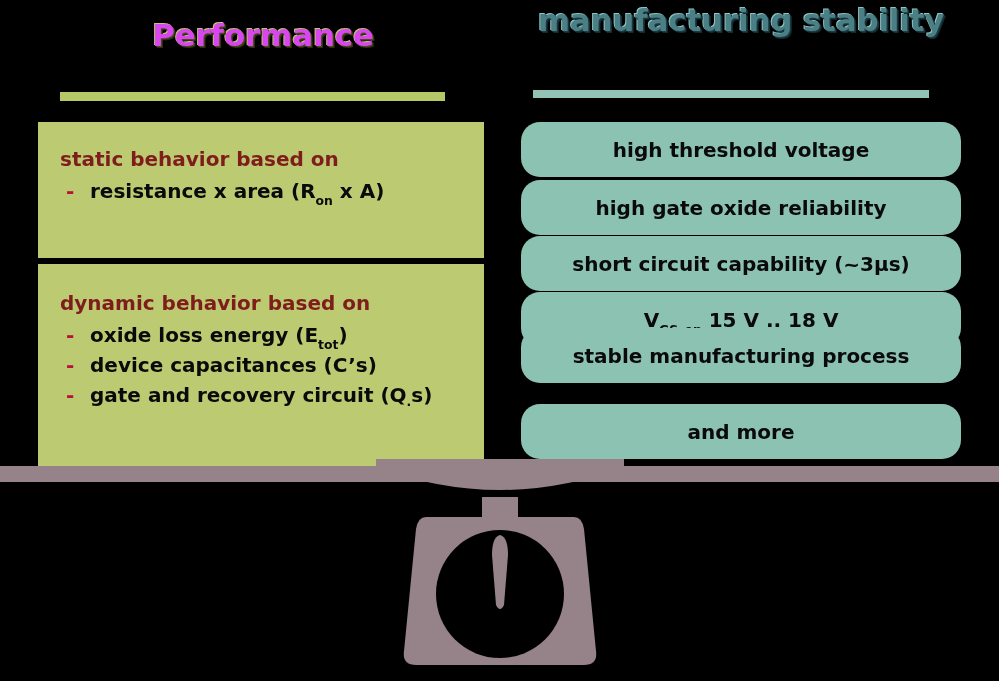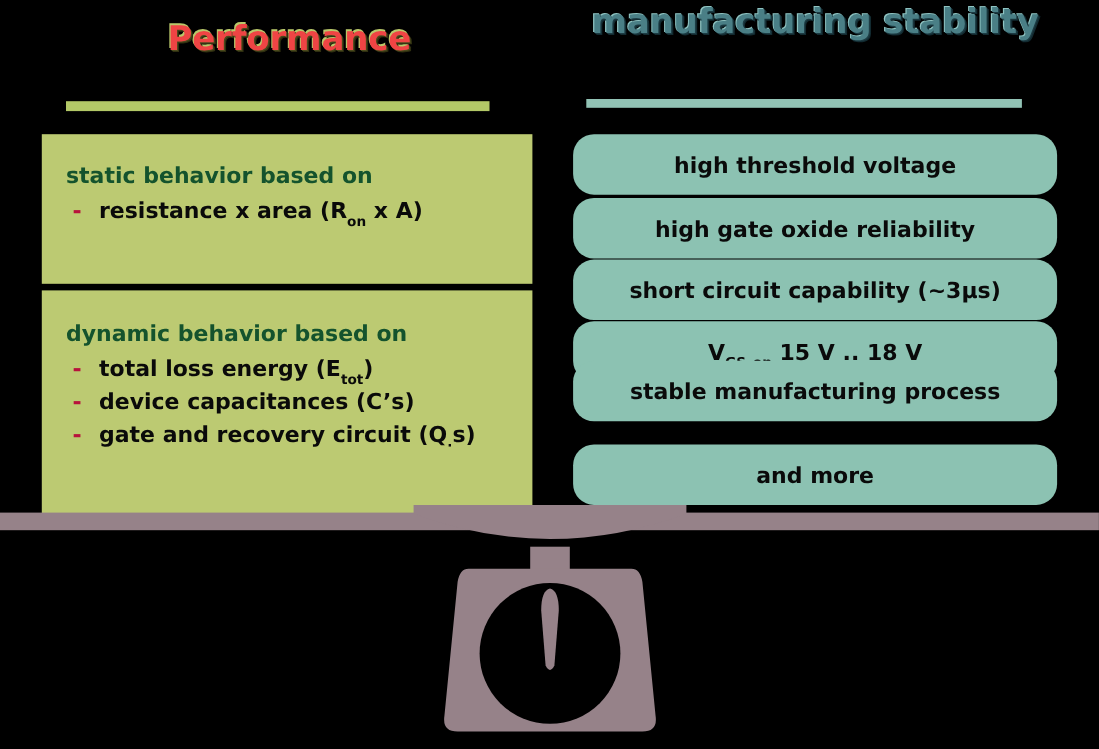--- a/index.html
+++ b/index.html
@@ -11,21 +11,21 @@
   .stage{position:absolute;left:0;top:0;width:999px;height:681px;background:#000;}
 
   
   .title{
     position:absolute;text-align:center;font-weight:bold;
     line-height:1.02;letter-spacing:-0.2px;
     -webkit-font-smoothing:none;
   }
   #title-left{
     left:38px;top:20px;width:450px;font-size:31px;
-    color:#ef4444;
+    color:#d946ef;
     text-shadow:
        1px 1px 0 #4a4a1c,
        2px 2px 0 #2e2e10,
       -1px -1px 0 #b9c86a;
   }
   #title-right{
     left:521px;top:8px;width:440px;font-size:31px;
     color:#4a7f86;
     text-shadow:
        1px 1px 0 #1d3c44,
@@ -37,21 +37,21 @@
   .rule{position:absolute;}
   #rule-left{left:60px;top:92px;width:385px;height:9px;background:#b3c867;}
   #rule-right{left:533px;top:90px;width:396px;height:8px;background:#92c3b5;}
 
   
   .panel-left{position:absolute;left:38px;width:446px;background:#bcca72;}
   #left-box-1{top:122px;height:136px;}
   #left-box-2{top:264px;height:206px;}
 
   .lead{
-    font-size:20px;font-weight:bold;color:#14532d;
+    font-size:20px;font-weight:bold;color:#7f1d1d;
     margin:0;padding:0;line-height:1.18;
   }
   .bullet-row{
     display:flex;align-items:flex-start;
     font-size:20px;font-weight:bold;color:#0a0a0a;line-height:1.25;
   }
   .dash{color:#b8123c;width:24px;flex:0 0 24px;text-align:left;padding-left:6px;}
   .btxt{flex:1 1 auto;}
   .pad1{padding:26px 0 0 22px;}
   .pad2{padding:28px 0 0 22px;}
@@ -89,21 +89,21 @@
       </div>
     </div>
   </div>
 
   <div class="panel-left" id="left-box-2">
     <div class="pad2">
       <div class="lead">dynamic behavior based on</div>
 
       <div class="bullet-row" style="margin-top:7px;">
         <span class="dash">-</span>
-        <span class="btxt"><span>total loss energy (E</span><sub>tot</sub><span>)</span></span>
+        <span class="btxt"><span>oxide loss energy (E</span><sub>tot</sub><span>)</span></span>
       </div>
 
       <div class="bullet-row" style="margin-top:5px;">
         <span class="dash">-</span>
         <span class="btxt"><span>device capacitances (C’s)</span><sub></sub><span></span></span>
       </div>
 
       <div class="bullet-row" style="margin-top:5px;">
         <span class="dash">-</span>
         <span class="btxt"><span>gate and recovery circuit (Q</span><sub>·</sub><span>s)</span></span>

